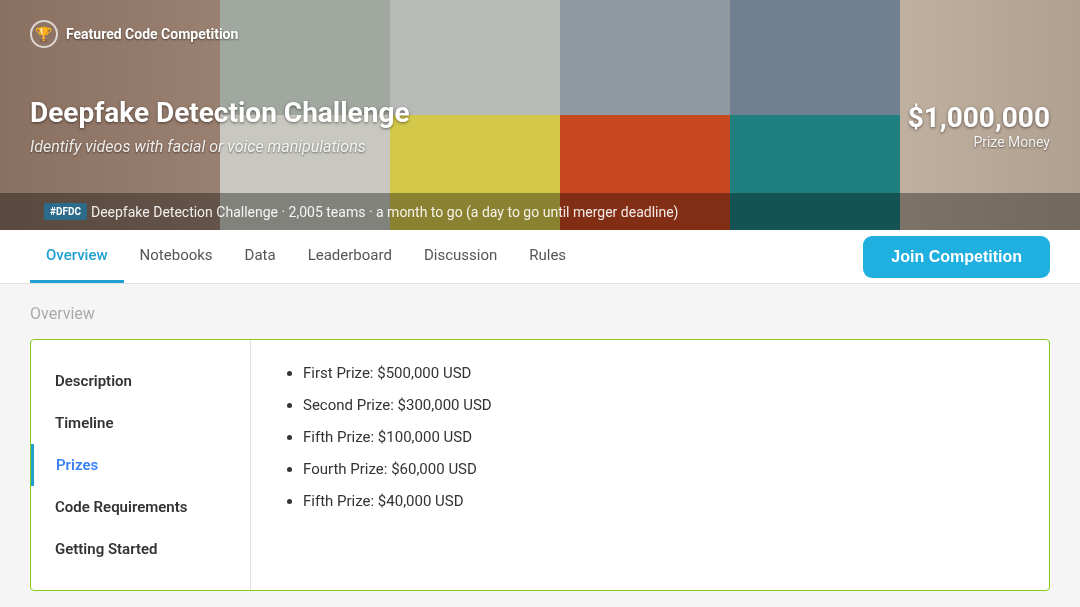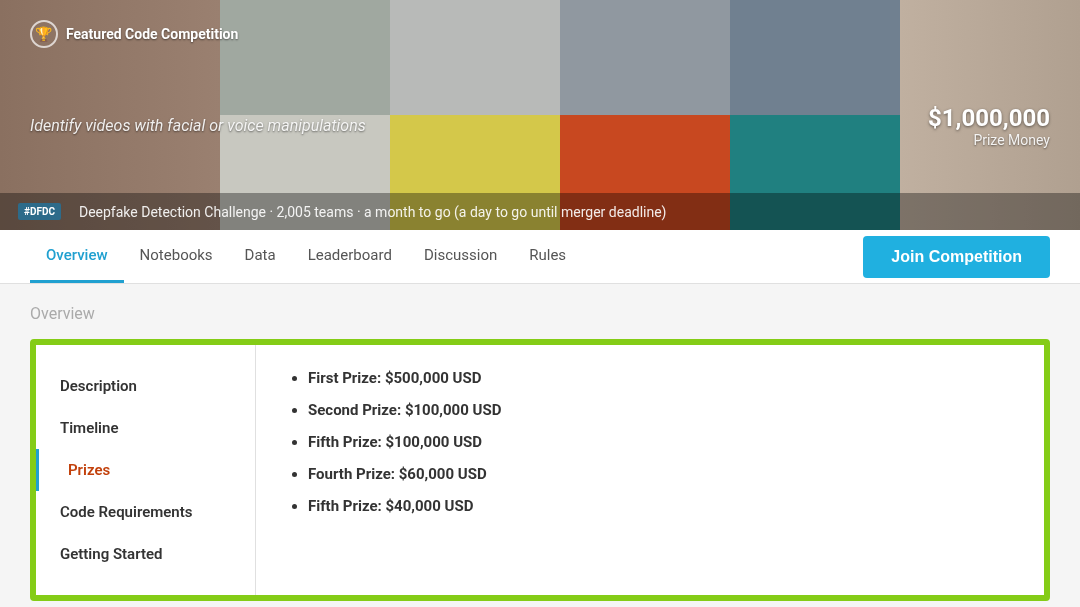--- a/index.html
+++ b/index.html
@@ -118,38 +118,38 @@
       text-shadow: 0 1px 2px rgba(0,0,0,0.5);
       font-style: italic;
     }
 
     .hero-prize {
       text-align: right;
     }
 
     .prize-amount {
       color: white;
-      font-size: 24px;
+      font-size: 28px;
       font-weight: 700;
       text-shadow: 0 1px 3px rgba(0,0,0,0.5);
     }
 
     .prize-label {
       color: rgba(255,255,255,0.9);
       font-size: 14px;
       text-shadow: 0 1px 2px rgba(0,0,0,0.5);
     }
 
     .hero-bottom {
       background: rgba(0,0,0,0.35);
       margin: 0 -30px;
-      padding: 10px 18px;
-      display: flex;
-      align-items: center;
-      gap: 18px;
+      padding: 10px 44px;
+      display: flex;
+      align-items: center;
+      gap: 4px;
     }
 
     .competition-badge {
       background: #2d6b8a;
       color: white;
       font-size: 10px;
       font-weight: 700;
       padding: 3px 6px;
       border-radius: 2px;
     }
@@ -189,39 +189,39 @@
       font-weight: 500;
     }
 
     .join-btn {
       background: #20b0e0;
       color: white;
       border: none;
       padding: 12px 28px;
       font-size: 16px;
       font-weight: 600;
-      border-radius: 4px;
+      border-radius: 9px;
       cursor: pointer;
     }
 
     
     .main-content {
       padding: 20px 30px;
     }
 
     .section-title {
       color: #aaa;
       font-size: 16px;
       font-weight: 400;
       margin-bottom: 16px;
     }
 
     .content-card {
       background: white;
-      border: 6px solid #84cc16;
+      border: 1px solid #84cc16;
       border-radius: 4px;
       display: flex;
       overflow: hidden;
     }
 
     .sidebar-nav {
       width: 220px;
       flex-shrink: 0;
       border-right: 1px solid #e0e0e0;
       padding: 20px 0;
@@ -229,40 +229,40 @@
 
     .sidebar-nav-item {
       padding: 12px 24px;
       font-size: 15px;
       color: #333;
       cursor: pointer;
       font-weight: 600;
     }
 
     .sidebar-nav-item.active {
-      color: #c2410c;
+      color: #3b82f6;
       border-left: 3px solid #20a0d0;
-      padding-left: 29px;
+      padding-left: 22px;
     }
 
     .content-area {
       flex: 1;
       padding: 24px 32px;
     }
 
     .prizes-list {
       list-style: disc;
       padding-left: 20px;
     }
 
     .prizes-list li {
       font-size: 15px;
       color: #333;
       margin-bottom: 14px;
-      font-weight: 700;
+      font-weight: 400;
     }
   </style>
 </head>
 <body>
 
 <div class="hero">
   <div class="hero-bg">
     <div class="hero-face-left"></div>
     <div class="hero-grid">
       <div class="hero-grid-cell cell-1"></div>
@@ -278,20 +278,21 @@
   </div>
 
   <div class="hero-content">
     <div class="hero-top">
       <div class="trophy-icon">🏆</div>
       <span class="featured-label">Featured Code Competition</span>
     </div>
 
     <div class="hero-middle">
       <div class="hero-title-block">
+        <h1 class="hero-title">Deepfake Detection Challenge</h1>
         <p class="hero-subtitle">Identify videos with facial or voice manipulations</p>
       </div>
       <div class="hero-prize">
         <div class="prize-amount">$1,000,000</div>
         <div class="prize-label">Prize Money</div>
       </div>
     </div>
 
     <div class="hero-bottom">
       <span class="competition-badge">#DFDC</span>
@@ -321,20 +322,20 @@
       <div class="sidebar-nav-item">Description</div>
       <div class="sidebar-nav-item">Timeline</div>
       <div class="sidebar-nav-item active">Prizes</div>
       <div class="sidebar-nav-item">Code Requirements</div>
       <div class="sidebar-nav-item">Getting Started</div>
     </div>
 
     <div class="content-area">
       <ul class="prizes-list">
         <li>First Prize: $500,000 USD</li>
-        <li>Second Prize: $100,000 USD</li>
+        <li>Second Prize: $300,000 USD</li>
         <li>Fifth Prize: $100,000 USD</li>
         <li>Fourth Prize: $60,000 USD</li>
         <li>Fifth Prize: $40,000 USD</li>
       </ul>
     </div>
   </div>
 </div>
 
 </body></html>

